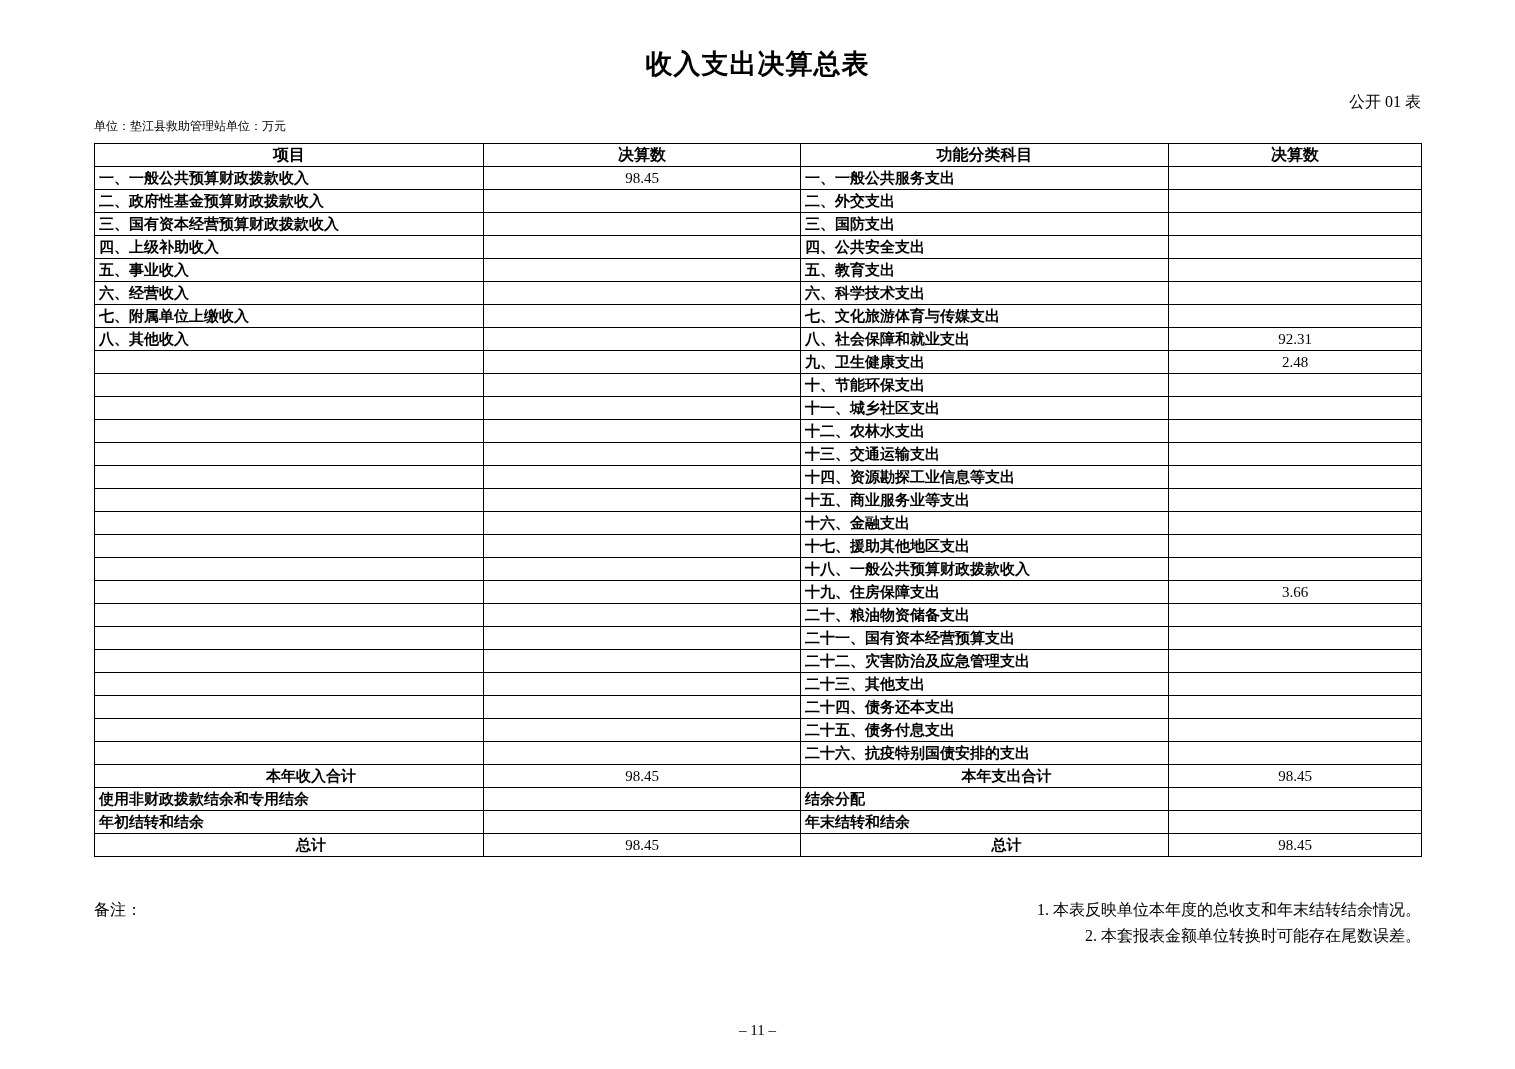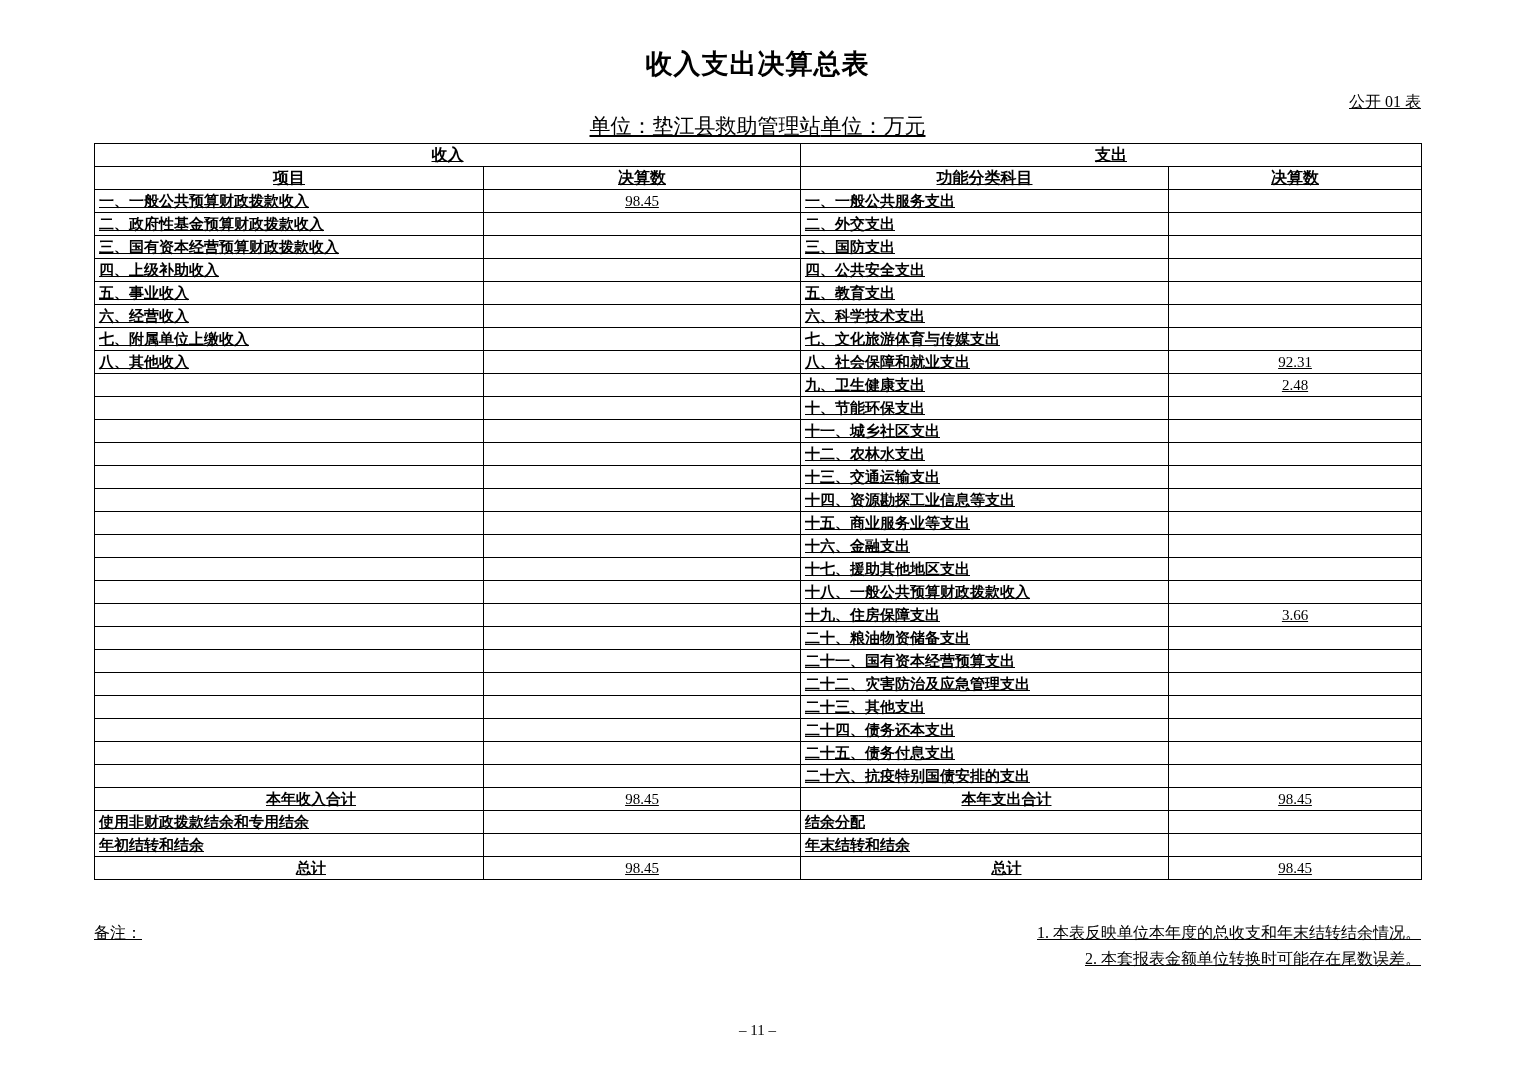--- a/index.html
+++ b/index.html
@@ -13,42 +13,41 @@
   }
   .page {
     position: relative;
     width: 1515px;
     height: 1069px;
     overflow: hidden;
   }
   .content {
     width: 1327px;
     margin: 0 auto;
-    text-decoration: underline;
   }
   .title {
     margin-top: 48px;
     text-align: center;
     font-family: "Liberation Sans", sans-serif;
     font-weight: bold;
     font-size: 27px;
     line-height: 32px;
     letter-spacing: 1px;
   }
   .table-code {
     margin-top: 12px;
     text-align: right;
     font-size: 16px;
     line-height: 20px;
   }
   .meta-row {
     margin-top: 4px;
     display: flex;
-    justify-content: center;
-    font-size: 21px;
+    justify-content: flex-start;
+    font-size: 12px;
     line-height: 20px;
   }
   table.budget {
     margin-top: 7px;
     border-collapse: collapse;
     table-layout: fixed;
     width: 1327px;
   }
   table.budget th,
   table.budget td {
@@ -115,24 +114,20 @@
     </div>
     <table class="budget">
       <colgroup>
         <col style="width:389px">
         <col style="width:317px">
         <col style="width:368px">
         <col style="width:253px">
       </colgroup>
       <thead>
         <tr>
-          <th colspan="2">收入</th>
-          <th colspan="2">支出</th>
-        </tr>
-        <tr>
           <th>项目</th>
           <th>决算数</th>
           <th>功能分类科目</th>
           <th>决算数</th>
         </tr>
       </thead>
       <tbody>
           <tr>
             <td class="t-item">一、一般公共预算财政拨款收入</td>
             <td class="t-val">98.45</td>

